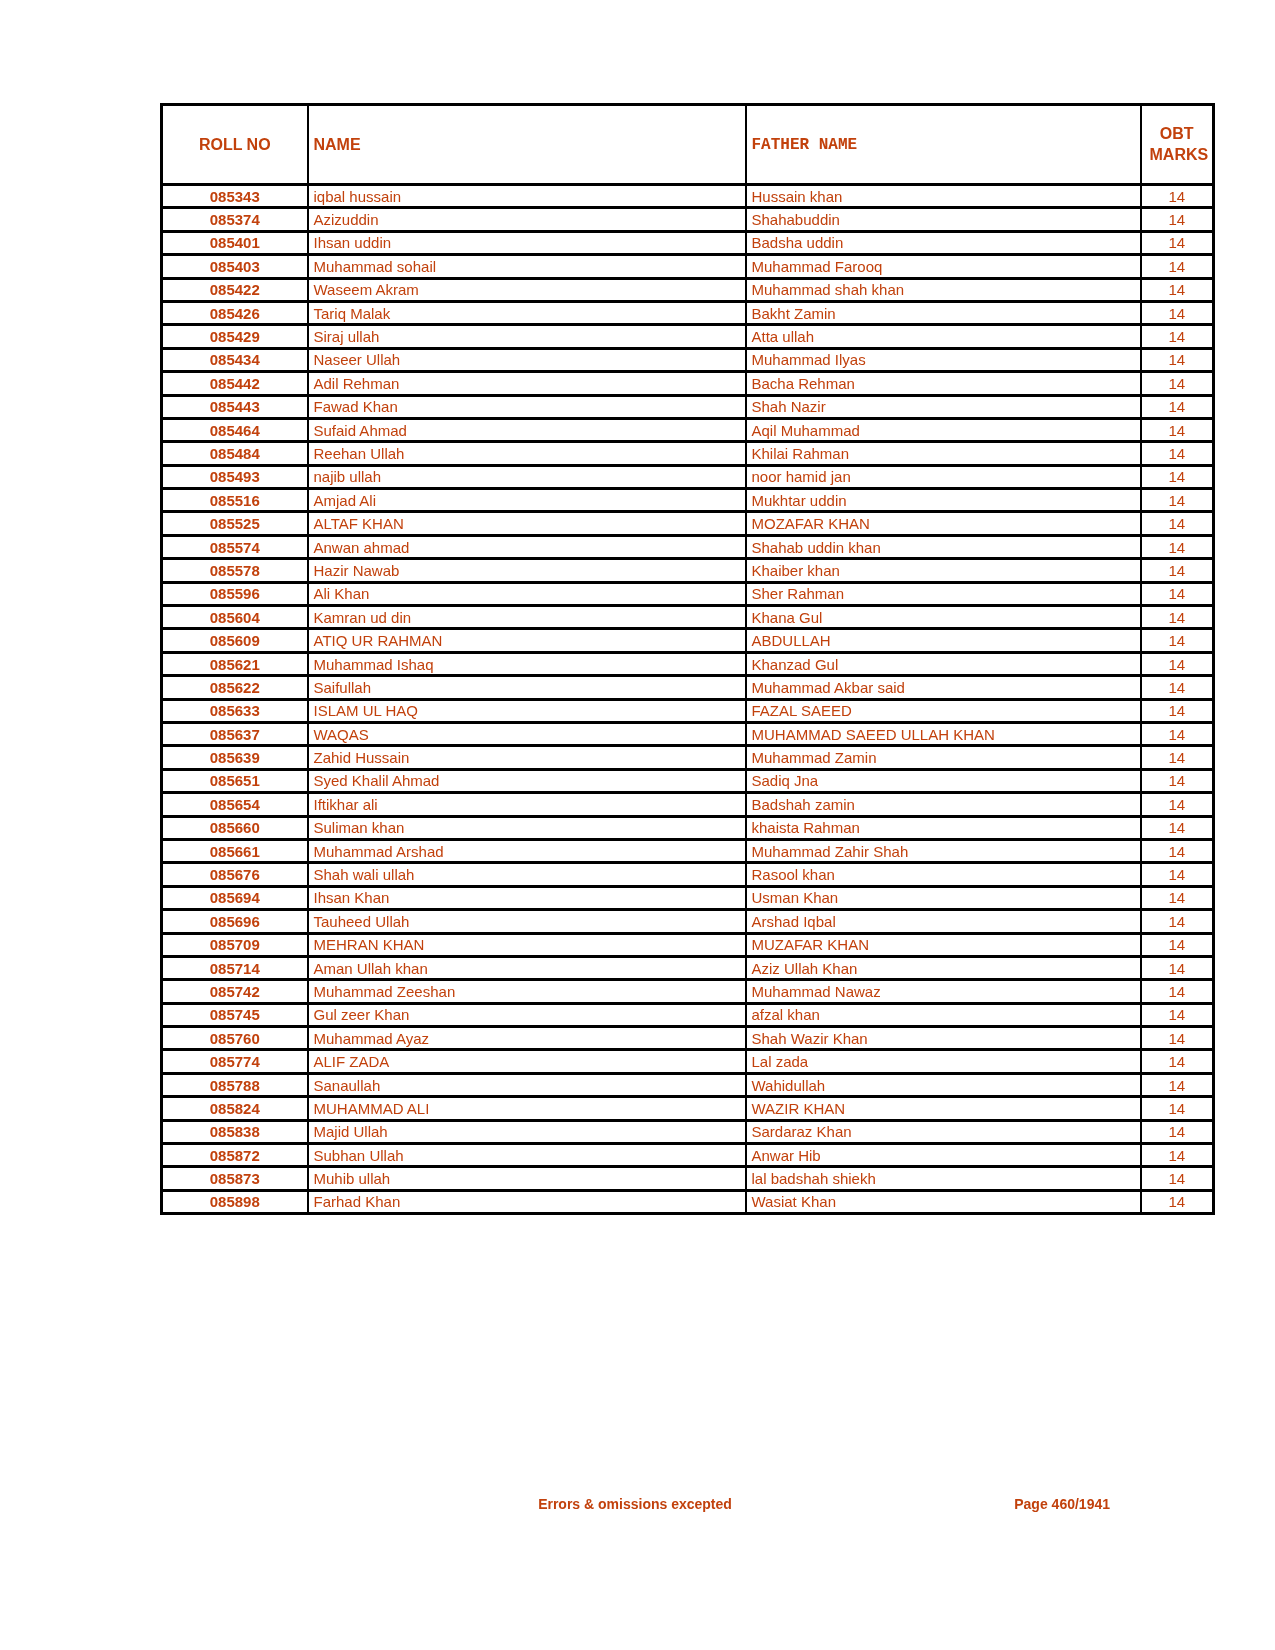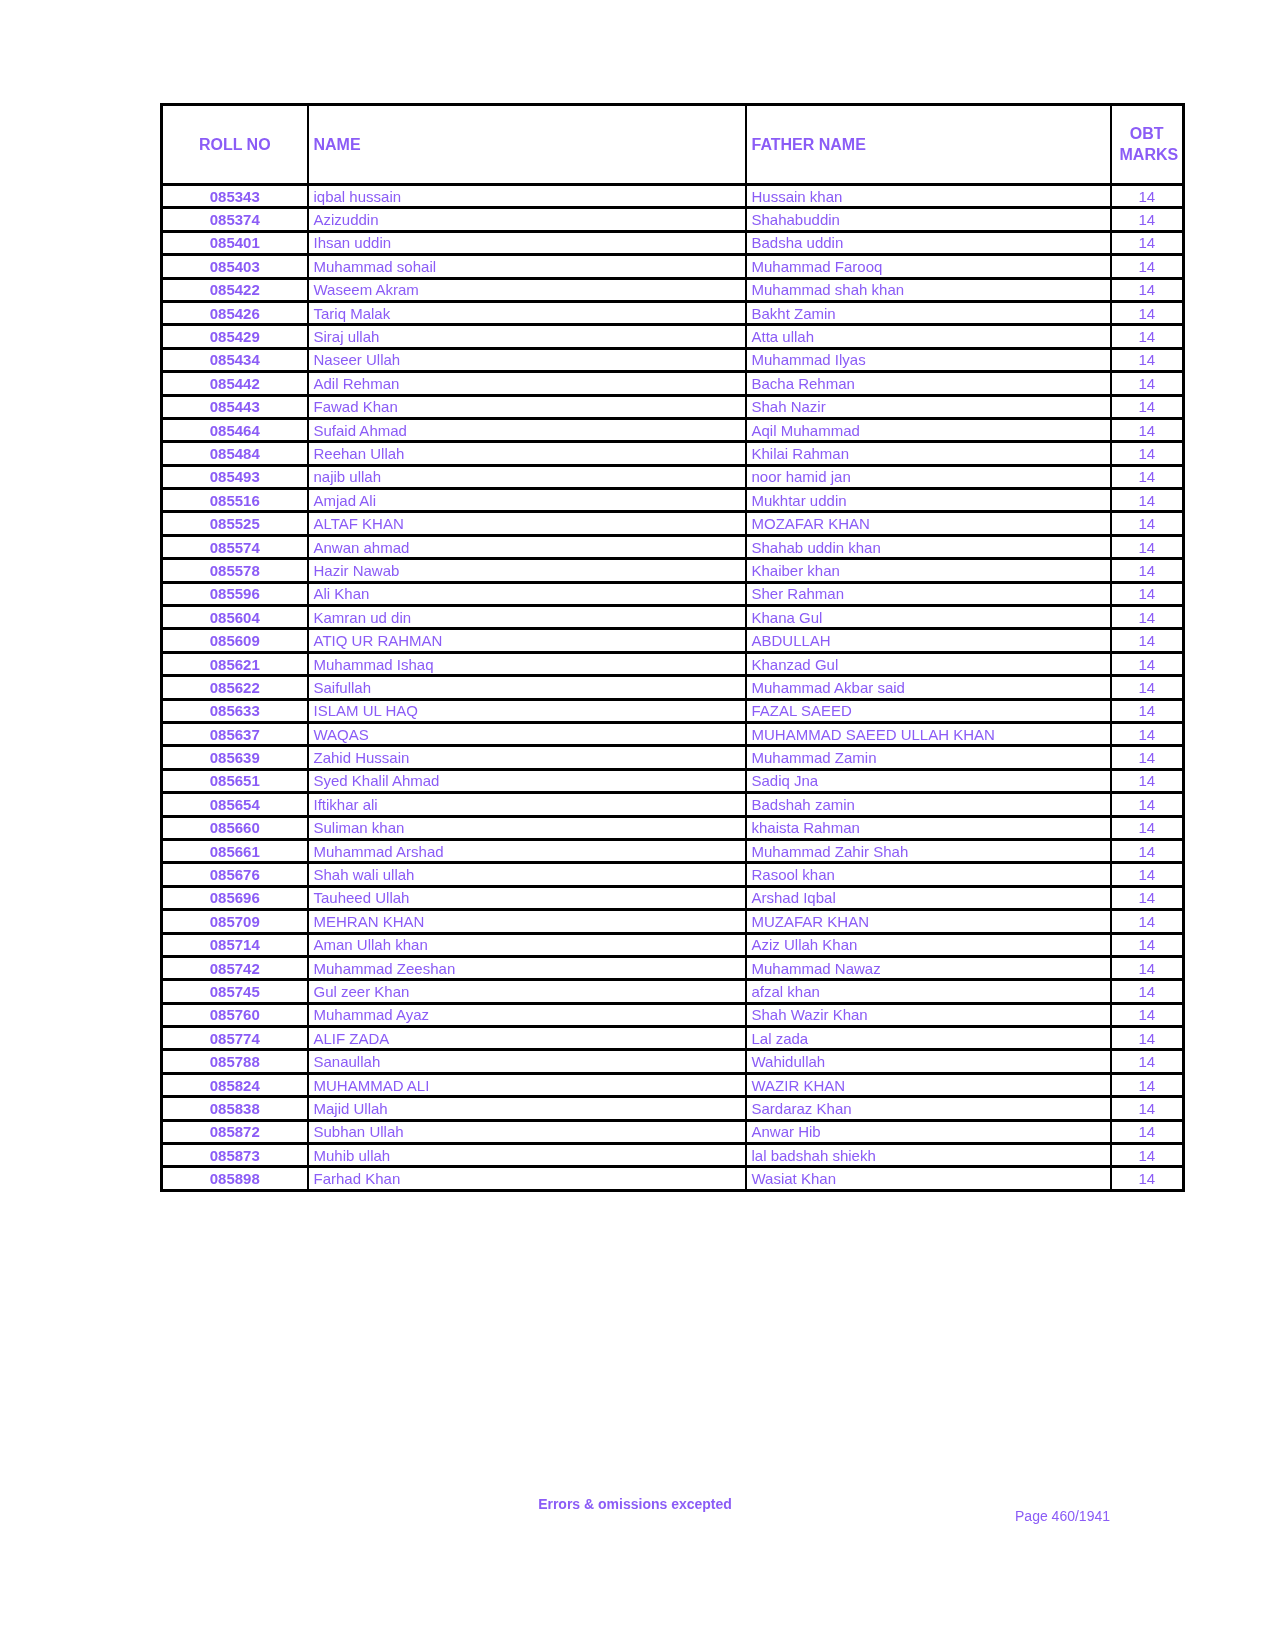--- a/index.html
+++ b/index.html
@@ -3,21 +3,21 @@
 <meta charset="utf-8">
 <style>
   * { box-sizing: border-box; }
   html, body { margin: 0; padding: 0; background: #ffffff; }
   .page {
     position: relative;
     width: 1275px;
     height: 1650px;
     background: #ffffff;
     font-family: "Liberation Sans", sans-serif;
-    color: #8b5cf6;
+    color: #c2410c;
     overflow: hidden;
   }
   table.results-table {
     position: absolute;
     left: 160px;
     top: 103px;
     width: 950px;
     border-collapse: collapse;
     table-layout: fixed;
   }
@@ -25,21 +25,21 @@
     border-left: 2px solid #000;
     border-right: 2px solid #000;
     border-top: 3px solid #000;
     border-bottom: 3px solid #000;
     overflow: hidden;
     white-space: nowrap;
   }
   .results-table { border: 3px solid #000; }
   .col-roll   { width: 146px; }
   .col-name   { width: 438px; }
-  .col-father { width: 365px; }
+  .col-father { width: 395px; font-family: Liberation Mono, monospace; }
   .col-marks  { width: 73px; }
   thead th {
     height: 80px;
     font-size: 16px;
     font-weight: bold;
     vertical-align: middle;
   }
   th.col-roll { text-align: center; }
   th.col-name, th.col-father { text-align: left; padding-left: 5px; }
   th.col-marks {
@@ -68,23 +68,23 @@
   .disclaimer {
     position: absolute;
     left: 0;
     width: 100%;
     text-align: center;
     font-weight: bold;
   }
   .page-info {
     position: absolute;
     right: 0;
-    top: 12px;
+    top: 0;
     text-align: center;
-    font-weight: normal;
+    font-weight: bold;
   }
 </style>
 </head>
 <body>
 
 <div class="page">
 
   <table class="results-table">
     <thead>
       <tr>
@@ -269,20 +269,26 @@
           <td class="c-father">Muhammad Zahir Shah</td>
           <td class="c-marks">14</td>
         </tr>
         <tr>
           <td class="c-roll">085676</td>
           <td class="c-name">Shah wali ullah</td>
           <td class="c-father">Rasool khan</td>
           <td class="c-marks">14</td>
         </tr>
         <tr>
+          <td class="c-roll">085694</td>
+          <td class="c-name">Ihsan Khan</td>
+          <td class="c-father">Usman Khan</td>
+          <td class="c-marks">14</td>
+        </tr>
+        <tr>
           <td class="c-roll">085696</td>
           <td class="c-name">Tauheed Ullah</td>
           <td class="c-father">Arshad Iqbal</td>
           <td class="c-marks">14</td>
         </tr>
         <tr>
           <td class="c-roll">085709</td>
           <td class="c-name">MEHRAN KHAN</td>
           <td class="c-father">MUZAFAR KHAN</td>
           <td class="c-marks">14</td>

